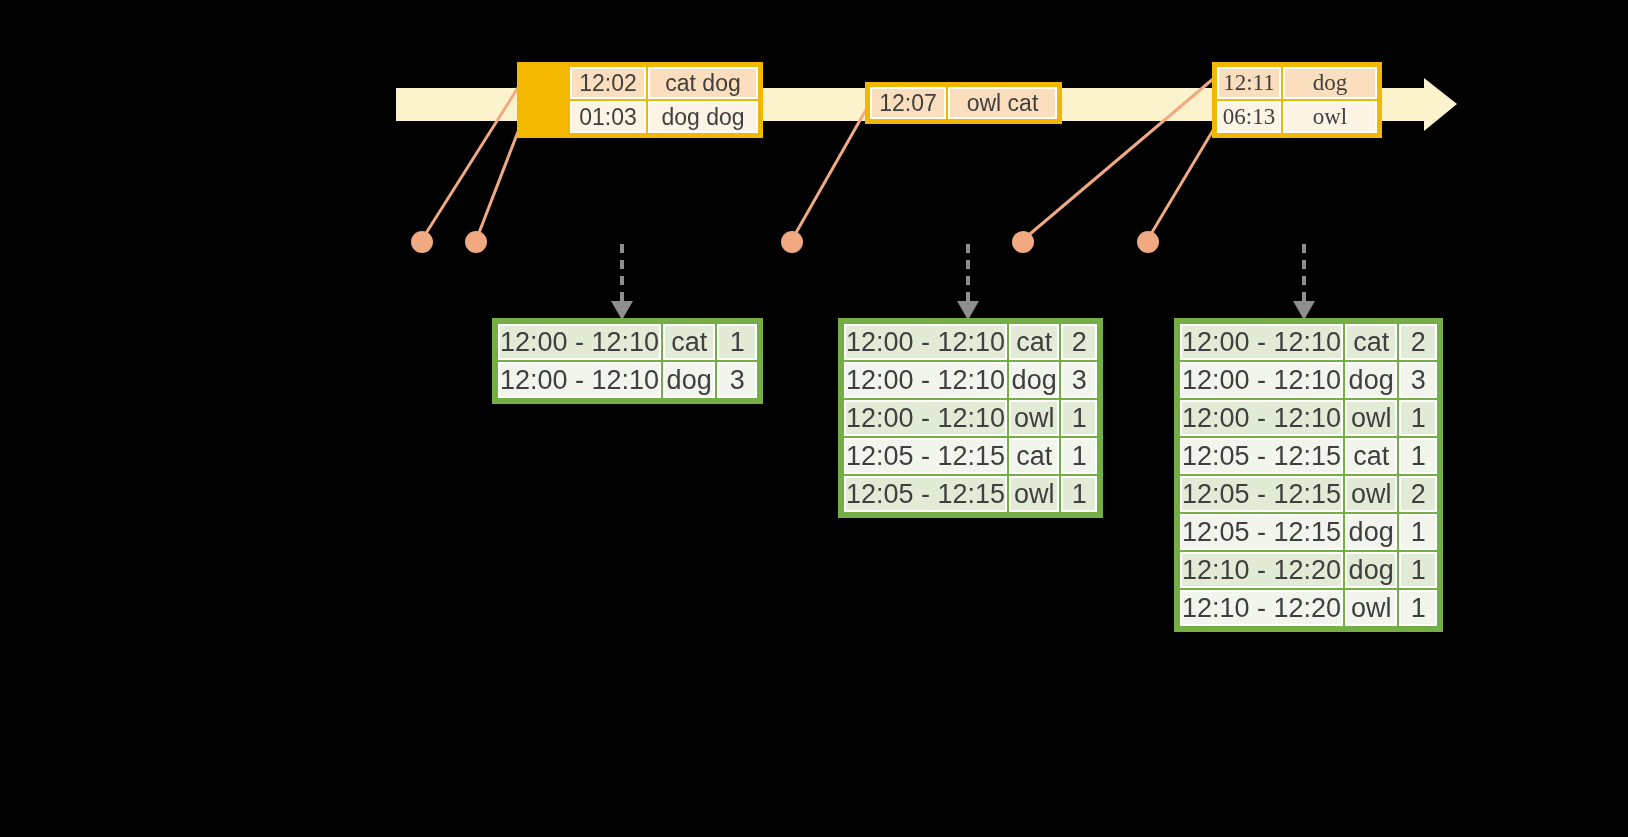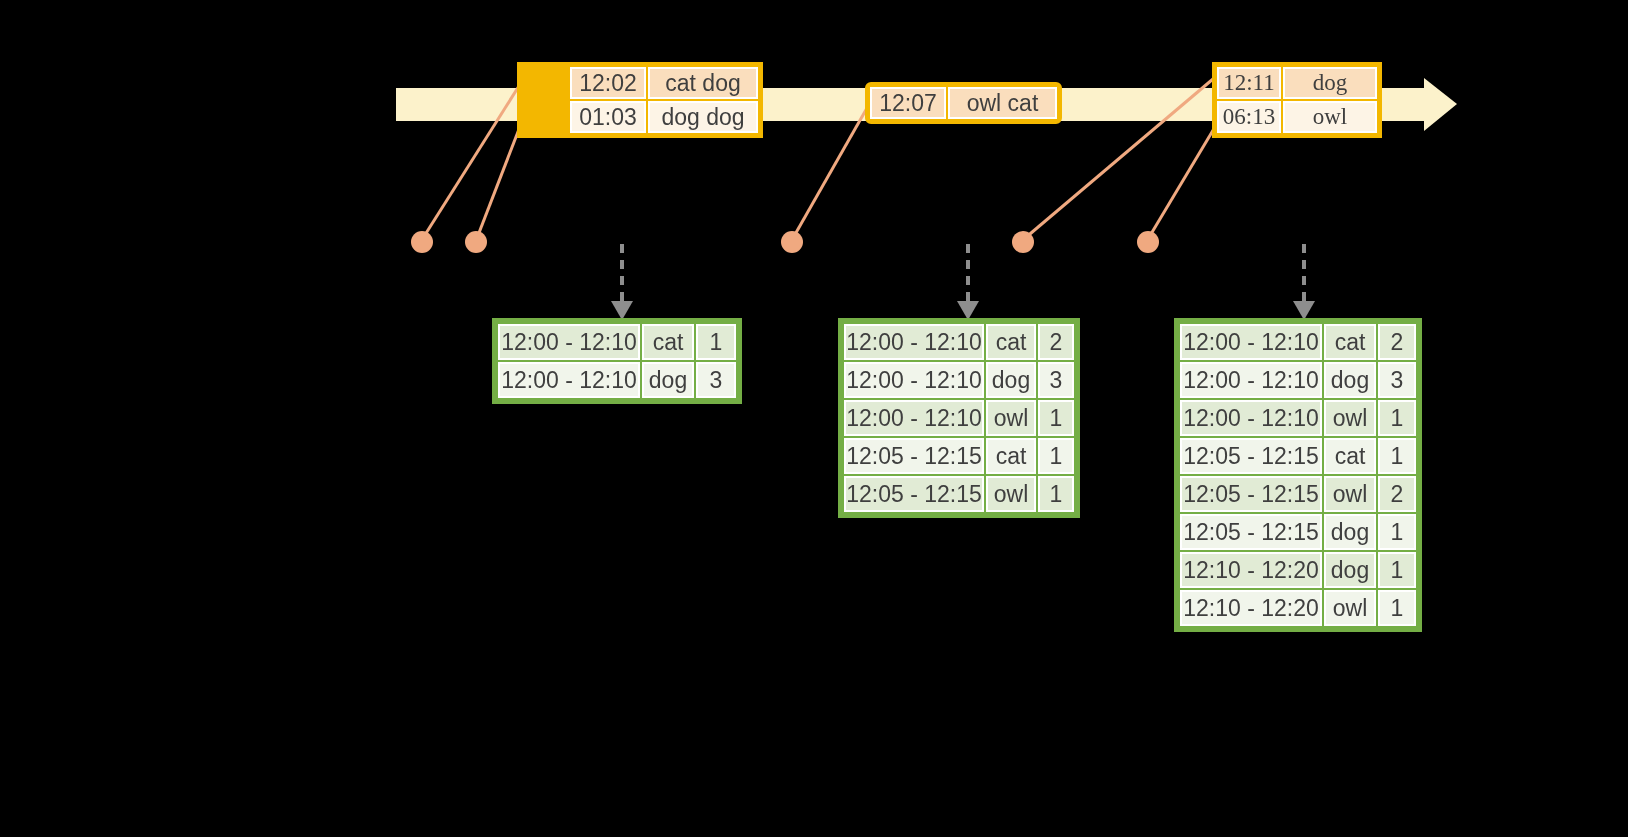--- a/index.html
+++ b/index.html
@@ -24,21 +24,21 @@
   .etable {
     border-spacing:2px; font-size:23px;
     background:var(--event-border,#F3B700);
     border:3px solid var(--event-border,#F3B700);
   }
   .etable td {border:2px solid #FFFFFF; height:28px;}
   .etable tr:nth-child(1) td {background:var(--event-row-a,#FADEBD);}
   .etable tr:nth-child(2) td {background:var(--event-row-b,#FDF4E6);}
 
   .rtable {
-    border-spacing:2px; font-size:23px;
+    border-spacing:2px; font-size:27px;
     background:var(--result-border,#74AE45);
     border:4px solid var(--result-border,#74AE45);
   }
   .rtable td {border:2px solid #FFFFFF; height:32px;}
   .rtable tr:nth-child(odd)  td {background:var(--result-row-a,#E1EBD5);}
   .rtable tr:nth-child(even) td {background:var(--result-row-b,#F1F5EB);}
 </style>
 </head>
 <body>
 
@@ -79,21 +79,21 @@
           <td>12:02</td>
           <td>cat dog</td>
         </tr>
         <tr>
           <td>01:03</td>
           <td>dog dog</td>
         </tr>
       </tbody>
   </table>
 
-  <table class="etable" style="left:865px; top:82px;border-radius:6px;">
+  <table class="etable" style="left:865px; top:82px;">
     <colgroup>
         <col style="width:76px">
         <col style="width:109px">
       </colgroup>
     <tbody>
         <tr>
           <td>12:07</td>
           <td>owl cat</td>
         </tr>
       </tbody>

